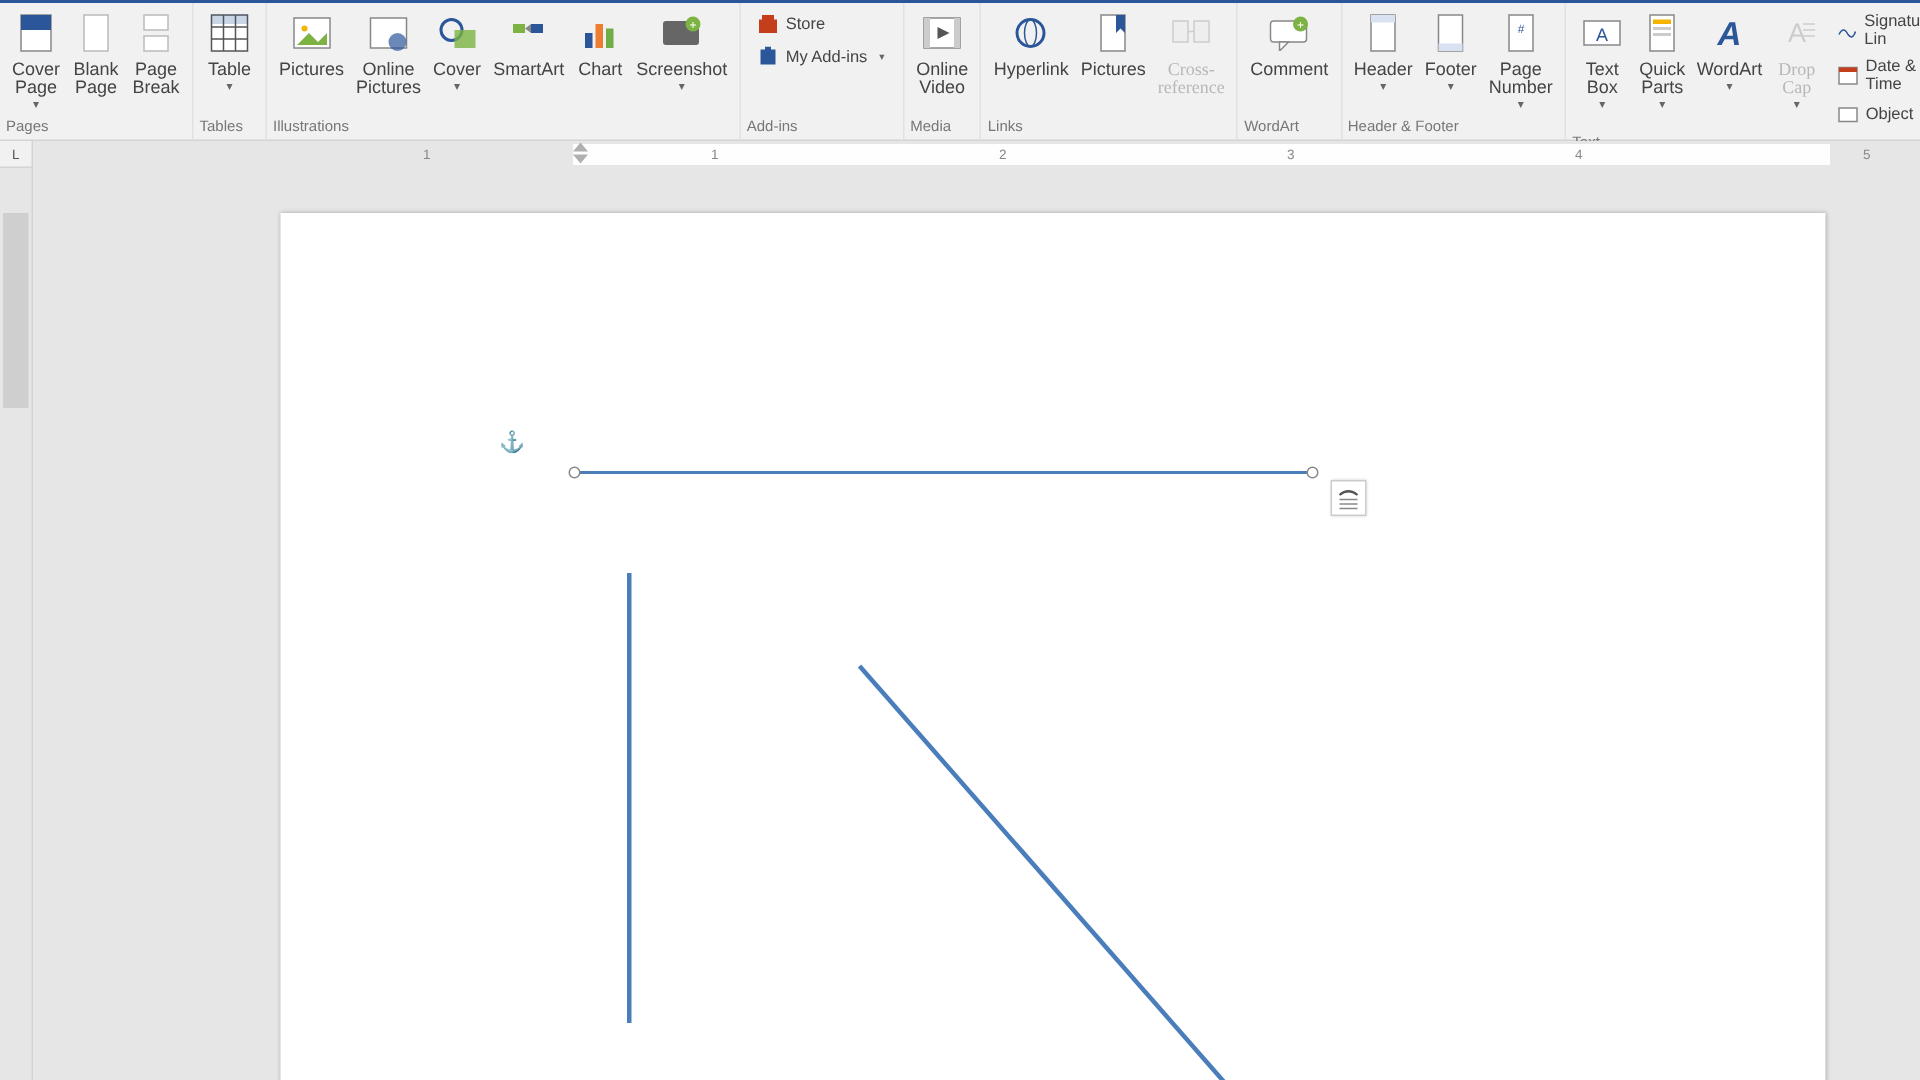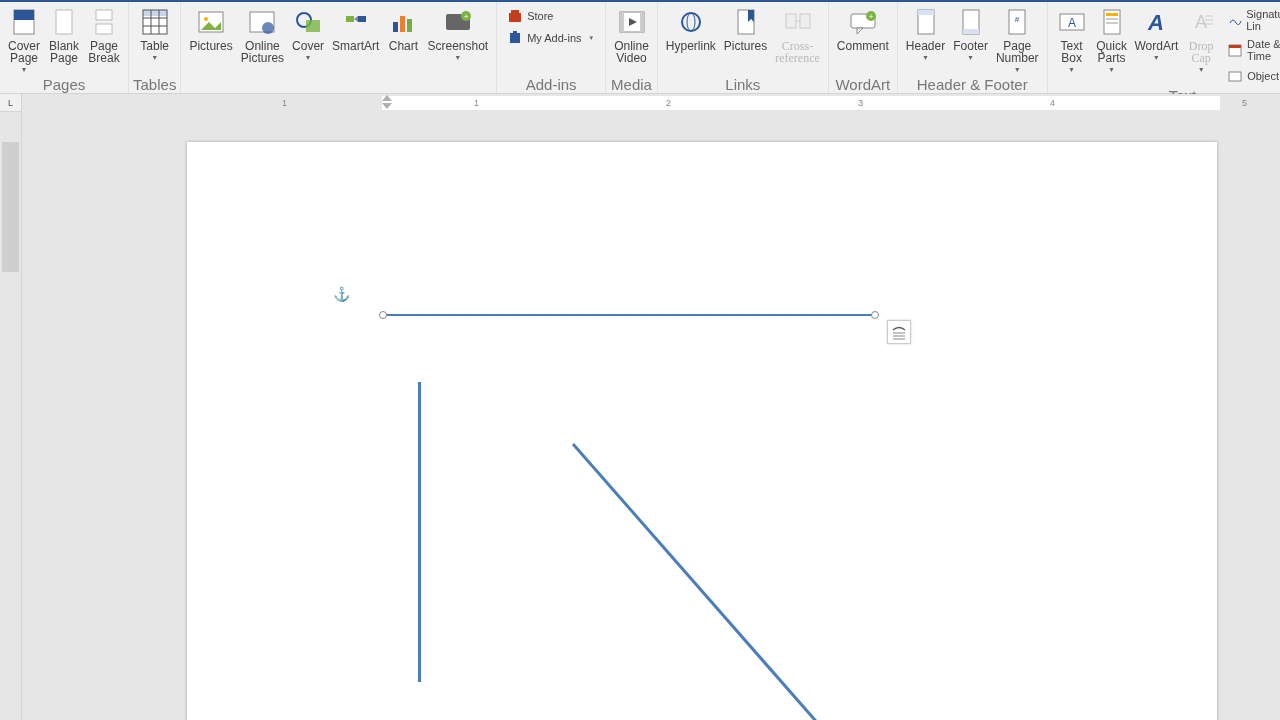--- a/index.html
+++ b/index.html
@@ -5,21 +5,21 @@
 * { box-sizing: border-box; margin: 0; padding: 0; font-family: "Segoe UI", Tahoma, sans-serif; }
 body { width: 1280px; height: 720px; background: #e6e6e6; overflow: hidden; position: relative; }
 
 
 .titlebar { height: 2px; background: #2b579a; width: 100%; }
 
 
 .ribbon { background: #f1f1f1; height: 92px; display: flex; border-bottom: 1px solid #d4d4d4; }
 .group { display: flex; flex-direction: column; align-items: center; border-right: 1px solid #e1e1e1; padding: 0 4px; height: 100%; }
 .group-items { display: flex; align-items: flex-start; flex: 1; padding-top: 2px; gap: 0; }
-.group-label { font-size: 15px; color: #777; height: 16px; line-height: 16px; text-align: center; width: 100%; }
+.group-label { font-size: 10px; color: #777; height: 16px; line-height: 16px; width: 100%; }
 .btn { display: flex; flex-direction: column; align-items: center; justify-content: flex-start; padding: 2px 4px 0 4px; cursor: pointer; min-width: 40px; }
 .btn .icon { width: 32px; height: 32px; display: flex; align-items: center; justify-content: center; }
 .btn .lbl { font-size: 12px; color: #444; text-align: center; line-height: 12px; margin-top: 2px; white-space: pre-line; }
 .btn.disabled .lbl { color: #b8b8b8; font-family: Liberation Serif, serif; }
 .btn .drop { font-size: 8px; color: #666; margin-top: 1px; }
 .small-stack { display: flex; flex-direction: column; justify-content: center; padding: 2px 4px; gap: 2px; min-width: 100px; }
 .small-btn { display: flex; align-items: center; gap: 4px; font-size: 11px; color: #444; padding: 2px 2px; cursor: pointer; }
 .small-btn .si { width: 16px; height: 16px; display: flex; align-items: center; justify-content: center; }
 .small-btn .drop { font-size: 7px; color: #666; margin-left: 4px; }
 
@@ -171,20 +171,21 @@
             <svg width="28" height="24">
               <rect x="2" y="4" width="24" height="16" fill="#666" rx="2"></rect>
               <circle cx="22" cy="6" r="5" fill="#7cb342"></circle>
               <text x="22" y="9" font-size="8" fill="#fff" text-anchor="middle">+</text>
             </svg>
           </span>
         <span class="lbl">Screenshot</span>
         <span class="drop">▾</span>
       </div>
     </div>
+    <div class="group-label">Illustrations</div>
   </div>
 
   <div class="group">
     <div class="group-items">
       <div class="small-stack">
         <div class="small-btn">
           <span class="si">
               <svg width="14" height="14">
                 <rect x="1" y="4" width="12" height="9" fill="#c43e1c"></rect>
                 <rect x="3" y="1" width="8" height="4" fill="#c43e1c"></rect>

